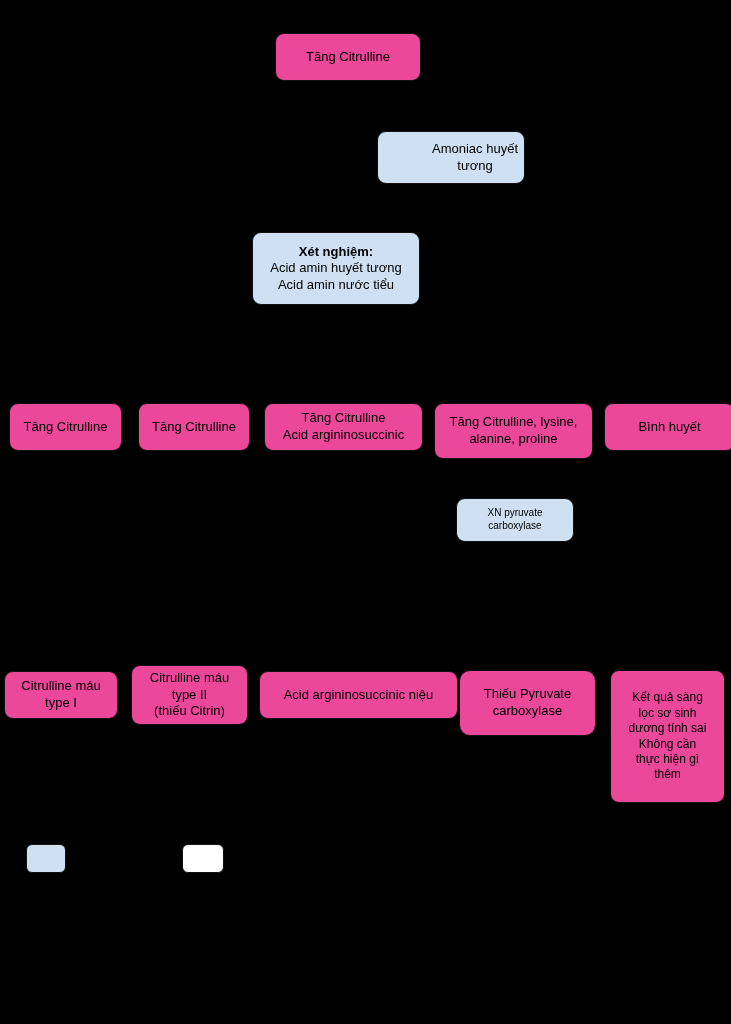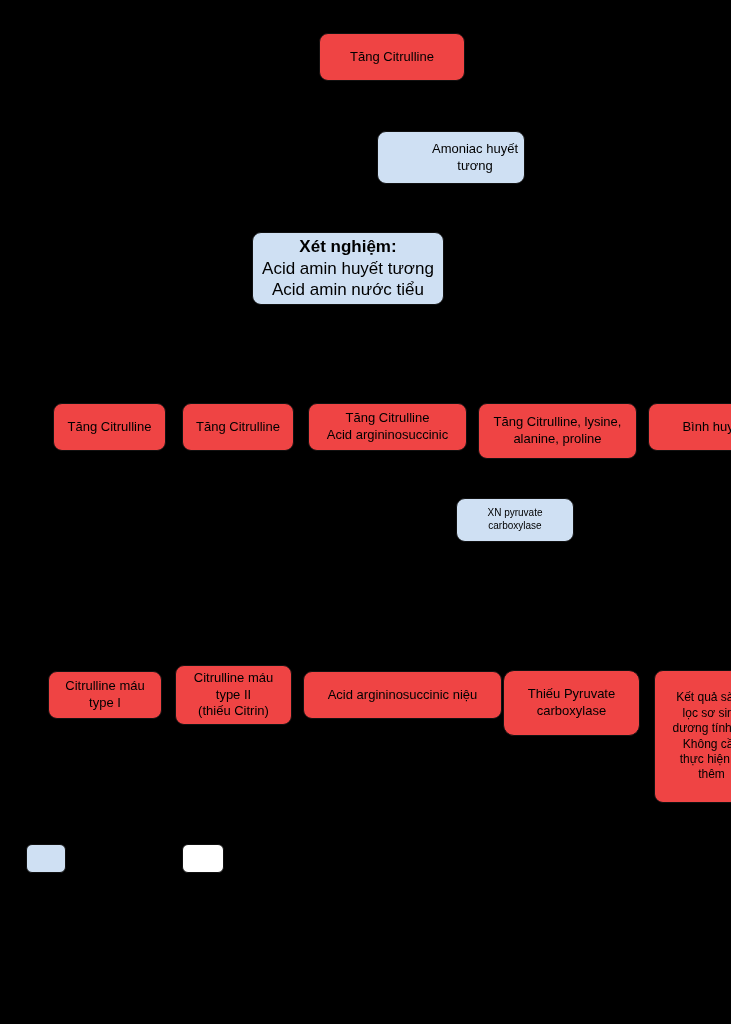--- a/index.html
+++ b/index.html
@@ -23,21 +23,21 @@
     display: flex;
     align-items: center;
     justify-content: center;
     text-align: center;
     color: #000000;
     font-size: 13px;
     line-height: 1.28;
     padding: 2px 6px;
     overflow: hidden;
   }
-  .node.white { background: #ef4444; margin-left: 44px; }
+  .node.white { background: #ec4899; }
   .node.blue  { background: #cfe0f3; }
   .node .txt {
     display: block;
     white-space: pre-line;
   }
   .node .txt.bold-first::first-line {
     font-weight: bold;
   }
   .legend-swatch {
     position: absolute;
@@ -59,21 +59,21 @@
 
 <div id="canvas">
   <div id="nodes-layer">
       <div class="node white" style="left: 275px; top: 33px; width: 146px; height: 48px; font-size: 13px;">
         <span class="txt">Tăng Citrulline</span>
       </div>
       <div class="node blue" style="left: 377px; top: 131px; width: 148px; height: 53px; font-size: 13px; justify-content: flex-end;">
         <span class="txt">Amoniac huyết
 tương</span>
       </div>
-      <div class="node blue" style="left: 252px; top: 232px; width: 192px; height: 73px; font-size: 17px;">
+      <div class="node blue" style="left: 252px; top: 232px; width: 168px; height: 73px; font-size: 13px;">
         <span class="txt bold-first">Xét nghiệm:
 Acid amin huyết tương
 Acid amin nước tiểu</span>
       </div>
       <div class="node white" style="left: 9px; top: 403px; width: 113px; height: 48px; font-size: 13px;">
         <span class="txt">Tăng Citrulline</span>
       </div>
       <div class="node white" style="left: 138px; top: 403px; width: 112px; height: 48px; font-size: 13px;">
         <span class="txt">Tăng Citrulline</span>
       </div>

